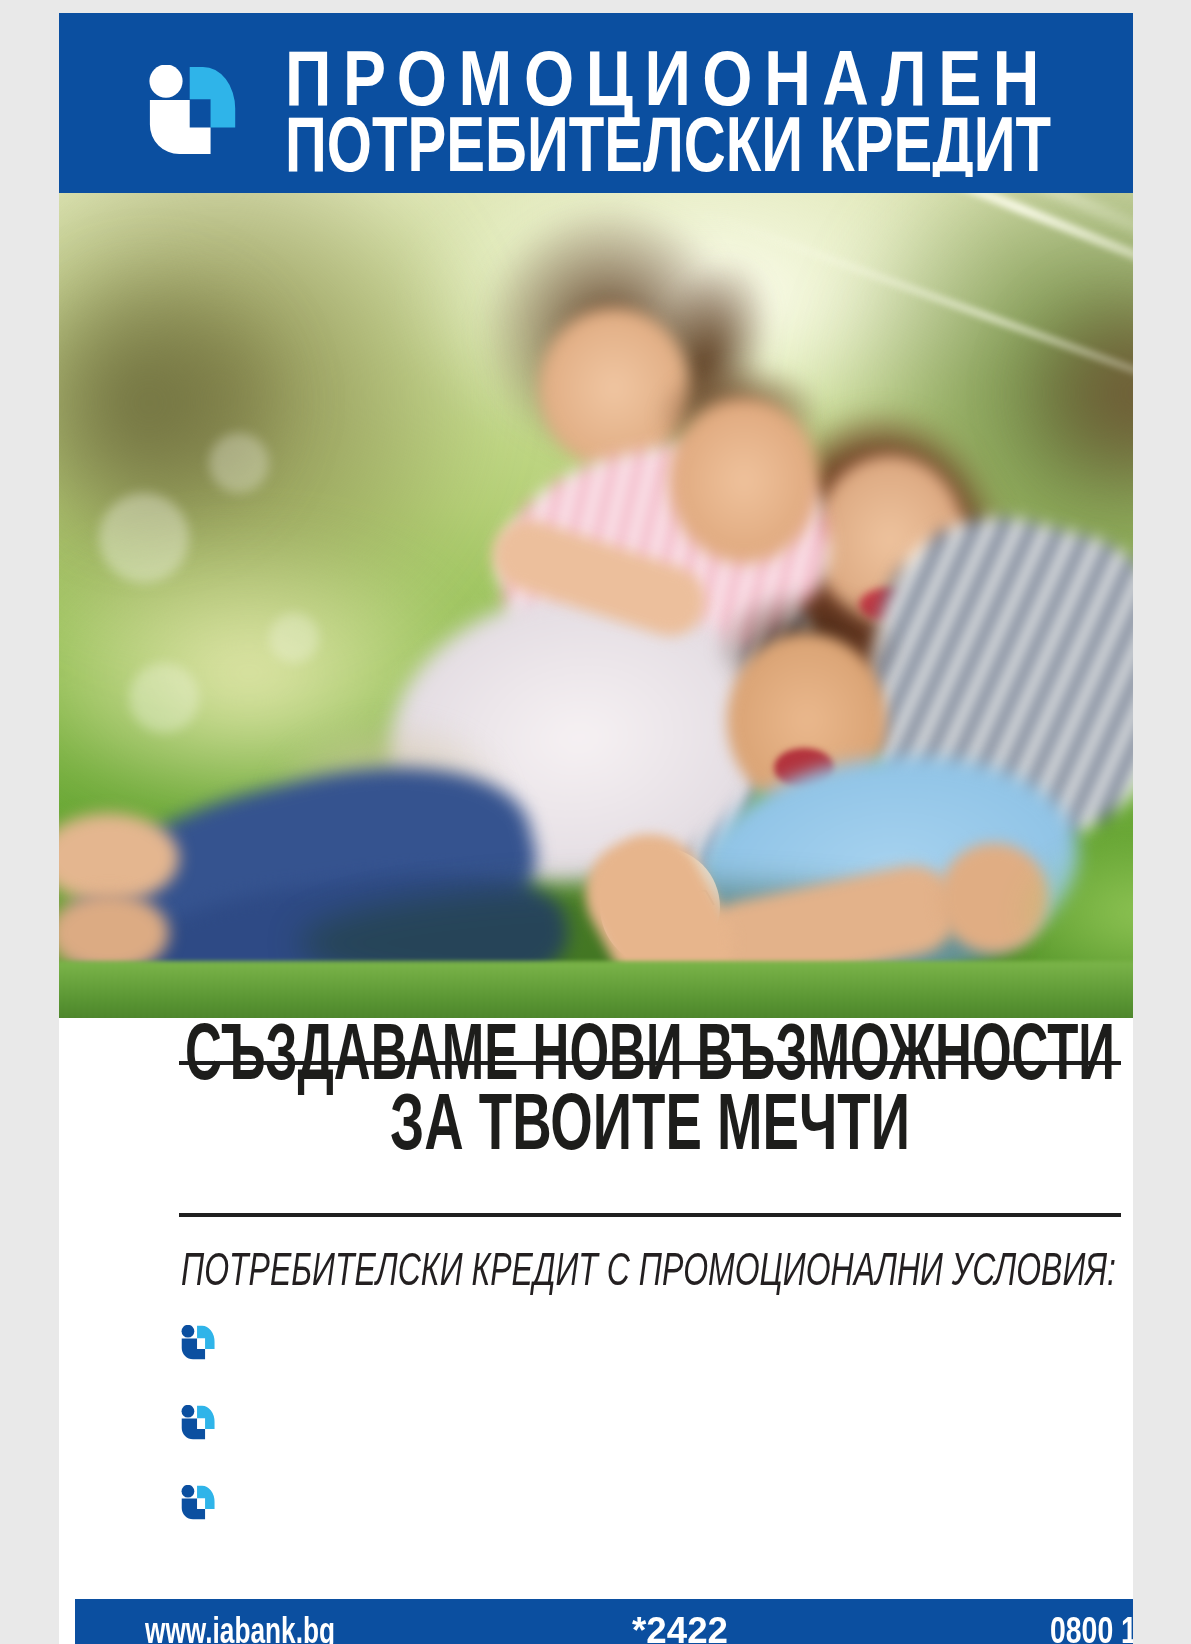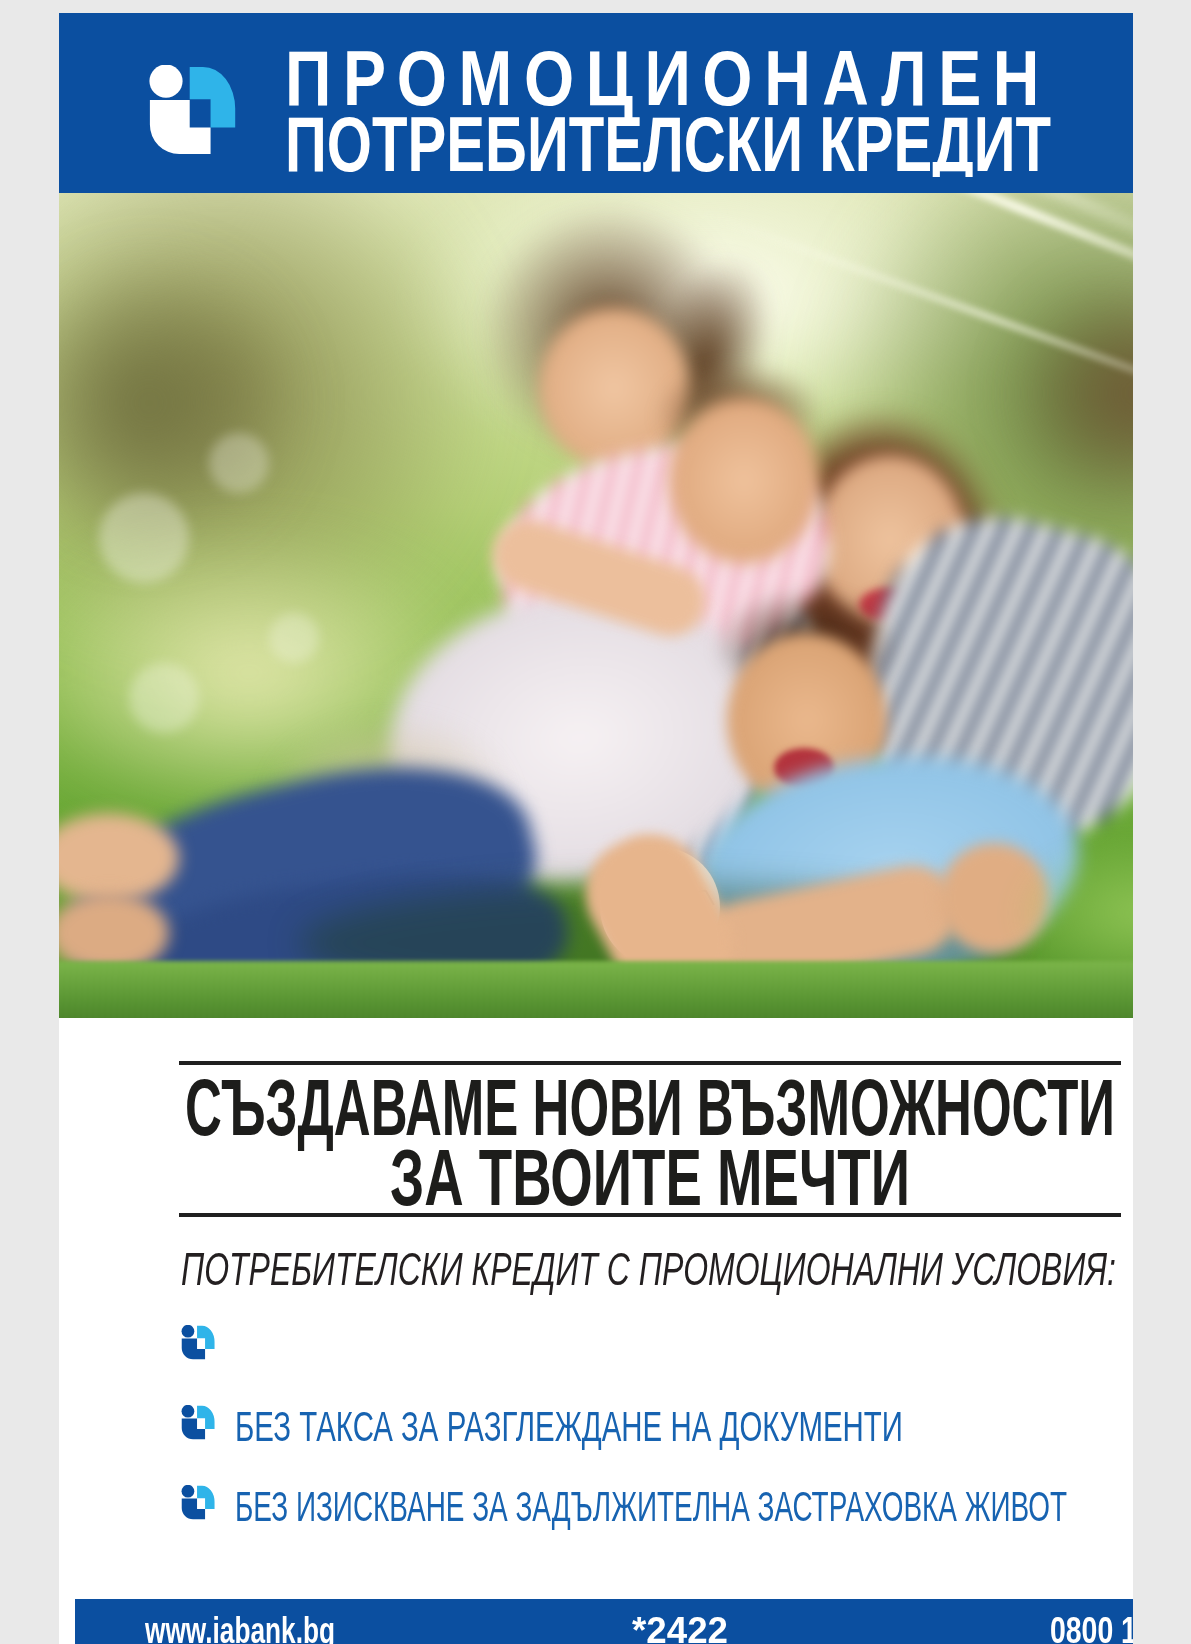--- a/index.html
+++ b/index.html
@@ -118,21 +118,21 @@
 
     <div class="b" style="left:540px;top:640px;width:120px;height:170px;border-radius:55px;background:#e7b58c;transform:rotate(-28deg);filter:blur(6px);"></div>
     <div class="b" style="left:880px;top:650px;width:110px;height:110px;background:#e0ad83;filter:blur(7px);"></div>
     <div class="b" style="left:950px;top:640px;width:260px;height:160px;background:radial-gradient(closest-side,#9ccf5f,rgba(156,207,95,0));filter:blur(12px);opacity:.75;"></div>
 
     <div style="position:absolute;left:-10px;top:768px;width:1211px;height:62px;background:repeating-linear-gradient(92deg,rgba(255,255,255,.12) 0 2px,rgba(0,0,0,0) 2px 6px),linear-gradient(180deg,#76b242,#4f8d28 70%,#447d22);filter:blur(2px);"></div>
   </div>
 
   <div class="rule" style="top:1048px;"></div>
 
-  <div class="headline abs" style="left:120px;top:1056px;">
+  <div class="headline abs" style="left:120px;top:1000px;">
     <svg width="942" height="146" viewBox="0 0 942 146">
       <text x="471" y="66" font-size="80" text-anchor="middle" textLength="930" lengthAdjust="spacingAndGlyphs">СЪЗДАВАМЕ НОВИ ВЪЗМОЖНОСТИ</text>
       <text x="471" y="136" font-size="80" text-anchor="middle" textLength="520" lengthAdjust="spacingAndGlyphs">ЗА ТВОИТЕ МЕЧТИ</text>
     </svg>
   </div>
 
   <div class="rule" style="top:1200px;"></div>
 
   <div class="subheading abs" style="left:120px;top:1234px;font-style:italic;">
     <svg width="942" height="52" viewBox="0 0 942 52">
@@ -144,36 +144,26 @@
     <circle cx="19" cy="17" r="17.5" fill="#0b4fa0"></circle>
     <path d="M44 2 L58 2 A34 44 0 0 1 92 46 L92 66 L66 66 L66 36 L44 36 Z" fill="#2fb4e9"></path>
     <path d="M2 37 L44 37 L44 66 L66 66 L66 94 L33 94 A31 31 0 0 1 2 63 Z" fill="#0b4fa0"></path>
   </svg>
 
   <svg class="abs" style="left:122px;top:1392px;" width="35" height="35" viewBox="0 0 96 96">
     <circle cx="19" cy="17" r="17.5" fill="#0b4fa0"></circle>
     <path d="M44 2 L58 2 A34 44 0 0 1 92 46 L92 66 L66 66 L66 36 L44 36 Z" fill="#2fb4e9"></path>
     <path d="M2 37 L44 37 L44 66 L66 66 L66 94 L33 94 A31 31 0 0 1 2 63 Z" fill="#0b4fa0"></path>
   </svg>
-  <div class="bullet-text abs" style="left:176px;top:1392px;">
-    <svg width="900" height="48" viewBox="0 0 900 48">
-      <text x="0" y="36" font-size="42" text-anchor="start" textLength="668" lengthAdjust="spacingAndGlyphs">БЕЗ ТАКСА ЗА РАЗГЛЕЖДАНЕ НА ДОКУМЕНТИ</text>
-    </svg>
-  </div>
 
   <svg class="abs" style="left:122px;top:1472px;" width="35" height="35" viewBox="0 0 96 96">
     <circle cx="19" cy="17" r="17.5" fill="#0b4fa0"></circle>
     <path d="M44 2 L58 2 A34 44 0 0 1 92 46 L92 66 L66 66 L66 36 L44 36 Z" fill="#2fb4e9"></path>
     <path d="M2 37 L44 37 L44 66 L66 66 L66 94 L33 94 A31 31 0 0 1 2 63 Z" fill="#0b4fa0"></path>
   </svg>
-  <div class="bullet-text abs" style="left:176px;top:1472px;">
-    <svg width="900" height="48" viewBox="0 0 900 48">
-      <text x="0" y="36" font-size="42" text-anchor="start" textLength="832" lengthAdjust="spacingAndGlyphs">БЕЗ ИЗИСКВАНЕ ЗА ЗАДЪЛЖИТЕЛНА ЗАСТРАХОВКА ЖИВОТ</text>
-    </svg>
-  </div>
 
   <div class="footer">
     <svg width="1191" height="58" viewBox="0 0 1191 58">
       <text x="70" y="44" font-size="37" text-anchor="start" textLength="190" lengthAdjust="spacingAndGlyphs">www.iabank.bg</text>
       <text x="605" y="44" font-size="37" text-anchor="middle" textLength="96" lengthAdjust="spacingAndGlyphs">*2422</text>
       <text x="1133" y="44" font-size="37" text-anchor="end" textLength="158" lengthAdjust="spacingAndGlyphs">0800 12 422</text>
     </svg>
   </div>
 
 </div>

